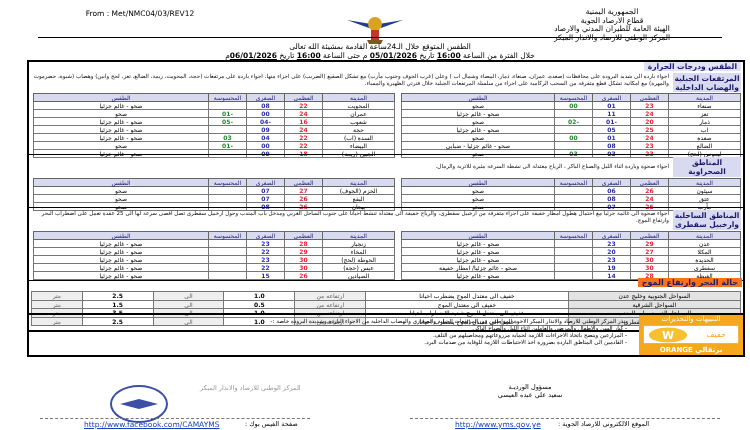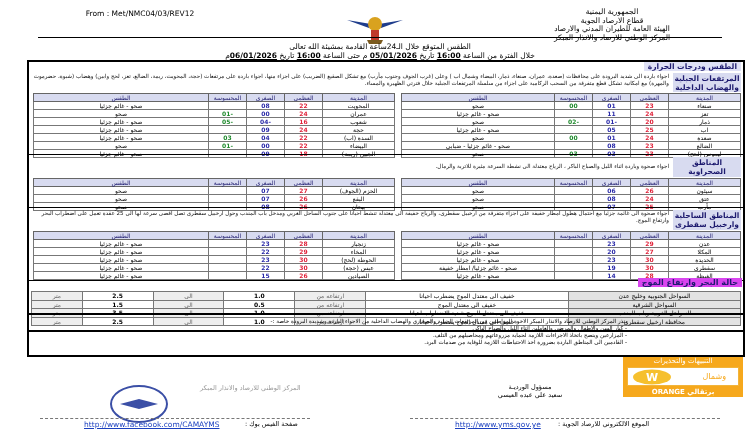--- a/index.html
+++ b/index.html
@@ -19,28 +19,28 @@
   .band { position: absolute; left: 0; right: 0; border-top: 1.5px solid #000; }
   .region-label { position: absolute; right: 2px; width: 68px; background: #d8dbf0; color: #1d1a6e; font-weight: bold; font-size: 7.5px; text-align: center; direction: rtl; line-height: 9px; display:flex; align-items:center; justify-content:center; }
   .region-desc { position: absolute; left: 4px; right: 74px; font-size: 5.6px; direction: rtl; text-align: right; line-height: 6.5px; color: #111; }
   table.wx { position: absolute; border-collapse: collapse; direction: rtl; font-size: 6px; }
   table.wx th { background: #d8dbf0; color: #1d1a6e; font-weight: normal; border: 1px solid #666; height: 7.5px; line-height: 7px; padding: 0 2px; }
   table.wx td { border: 1px solid #777; height: 7.5px; line-height: 7px; text-align: center; padding: 0 2px; white-space: nowrap; }
   td.mx { color: #e0223a; font-weight: bold; }
   td.mn { color: #2a2aa8; font-weight: bold; }
   td.ob { color: #1e8a2c; font-weight: bold; }
   td.w { text-align: center; }
-  .sea-title { position: absolute; right: 2px; top: 267px; font-size: 8px; font-weight: bold; color: #1d1a6e; background: #d946ef; direction: rtl; padding: 0 4px; }
+  .sea-title { position: absolute; right: 2px; top: 267px; font-size: 8px; font-weight: bold; color: #1d1a6e; background: #f97316; direction: rtl; padding: 0 4px; }
   table.sea { position: absolute; left: 4px; top: 281px; width: 710px; border-collapse: collapse; font-size: 6px; direction: rtl; }
   table.sea td { border: 1px solid #777; height: 8px; line-height: 7.5px; text-align: center; padding: 0 2px; }
   td.sz { background: #e3e3e3; }
   td.num { font-weight: bold; }
   td.gr { background: #eeeeee; color:#666; }
   .warn { position: absolute; left: 27px; top: 313px; width: 718px; height: 44px; border: 2px solid #000; }
-  .warn-box { position: absolute; right: 0; top: 0; width: 120px; height: 40px; background: #f6a81c; margin-top: 42px; }
+  .warn-box { position: absolute; right: 0; top: 0; width: 104px; height: 40px; background: #f6a81c; }
   .warn-box .wt { color: #fff; font-size: 7px; text-align: center; direction: rtl; line-height: 9px; }
   .warn-box .mid { position: absolute; left: 4px; right: 4px; top: 10px; height: 19px; background: #fff; border:1px solid #f2b43a; }
   .warn-box .wb { position: absolute; bottom: 1px; width: 100%; color: #fff; font-size: 7px; font-weight: bold; text-align: center; direction: rtl; }
   .warn-text { position: absolute; right: 116px; left: 6px; top: 3px; font-size: 5.6px; direction: rtl; text-align: right; line-height: 7px; }
   .sign { position: absolute; left: 470px; top: 383px; width: 120px; text-align: center; direction: rtl; font-size: 6.5px; line-height: 8px; }
   .stamp-txt { position: absolute; left: 200px; top: 384px; font-size: 6.5px; color: #999; direction: rtl; }
   .stamp { position: absolute; left: 110px; top: 385px; width: 58px; height: 38px; border-radius: 50%; border: 2px solid #3b4fa6; }
   .dash { position: absolute; top: 418px; height: 0; border-top: 1.5px dashed #777; }
   .link { position: absolute; top: 420px; font-size: 7.5px; color: #1a3fbf; text-decoration: underline; }
   .link-lbl { position: absolute; top: 420px; font-size: 6.5px; direction: rtl; }
@@ -427,21 +427,21 @@
   </table>
 
 <div class="warn">
   <div class="warn-box">
     <div class="wt">التنبيهات والتحذيرات</div>
     <div class="mid">
       <svg style="position:absolute;left:4px;top:1px;" width="40" height="16" viewBox="0 0 40 16">
         <ellipse cx="20" cy="8" rx="19" ry="7.5" fill="#f6c02e"></ellipse>
         <text x="20" y="12" text-anchor="middle" font-size="11" font-weight="bold" fill="#fff" font-family="DejaVu Sans, sans-serif">W</text>
       </svg>
-      <span style="position:absolute;right:12px;top:4px;font-size:8px;color:#f6a81c;">وشمال</span>
+      <span style="position:absolute;right:12px;top:4px;font-size:8px;color:#f6a81c;">خفيف</span>
     </div>
     <div class="wb">برتقالي ORANGE</div>
   </div>
   <div class="warn-text">
     <div>ينذر المركز الوطني للارصاد والانذار المبكر الاخوة المواطنين في المرتفعات الجبلية والصحاري والهضاب الداخلية من الاجواء الباردة وشديدة البرودة خاصة :-</div>
     <div>- كبار السن والاطفال والمرضى والعاملين اثناء الليل والصباح الباكر.</div>
     <div>- المزارعين وينصح باتخاذ الاجراءات اللازمة لحماية مزروعاتهم ومحاصيلهم من التلف.</div>
     <div>- القادمين الى المناطق الباردة بضرورة اخذ الاحتياطات اللازمة للوقاية من صدمات البرد.</div>
   </div>
 </div>

